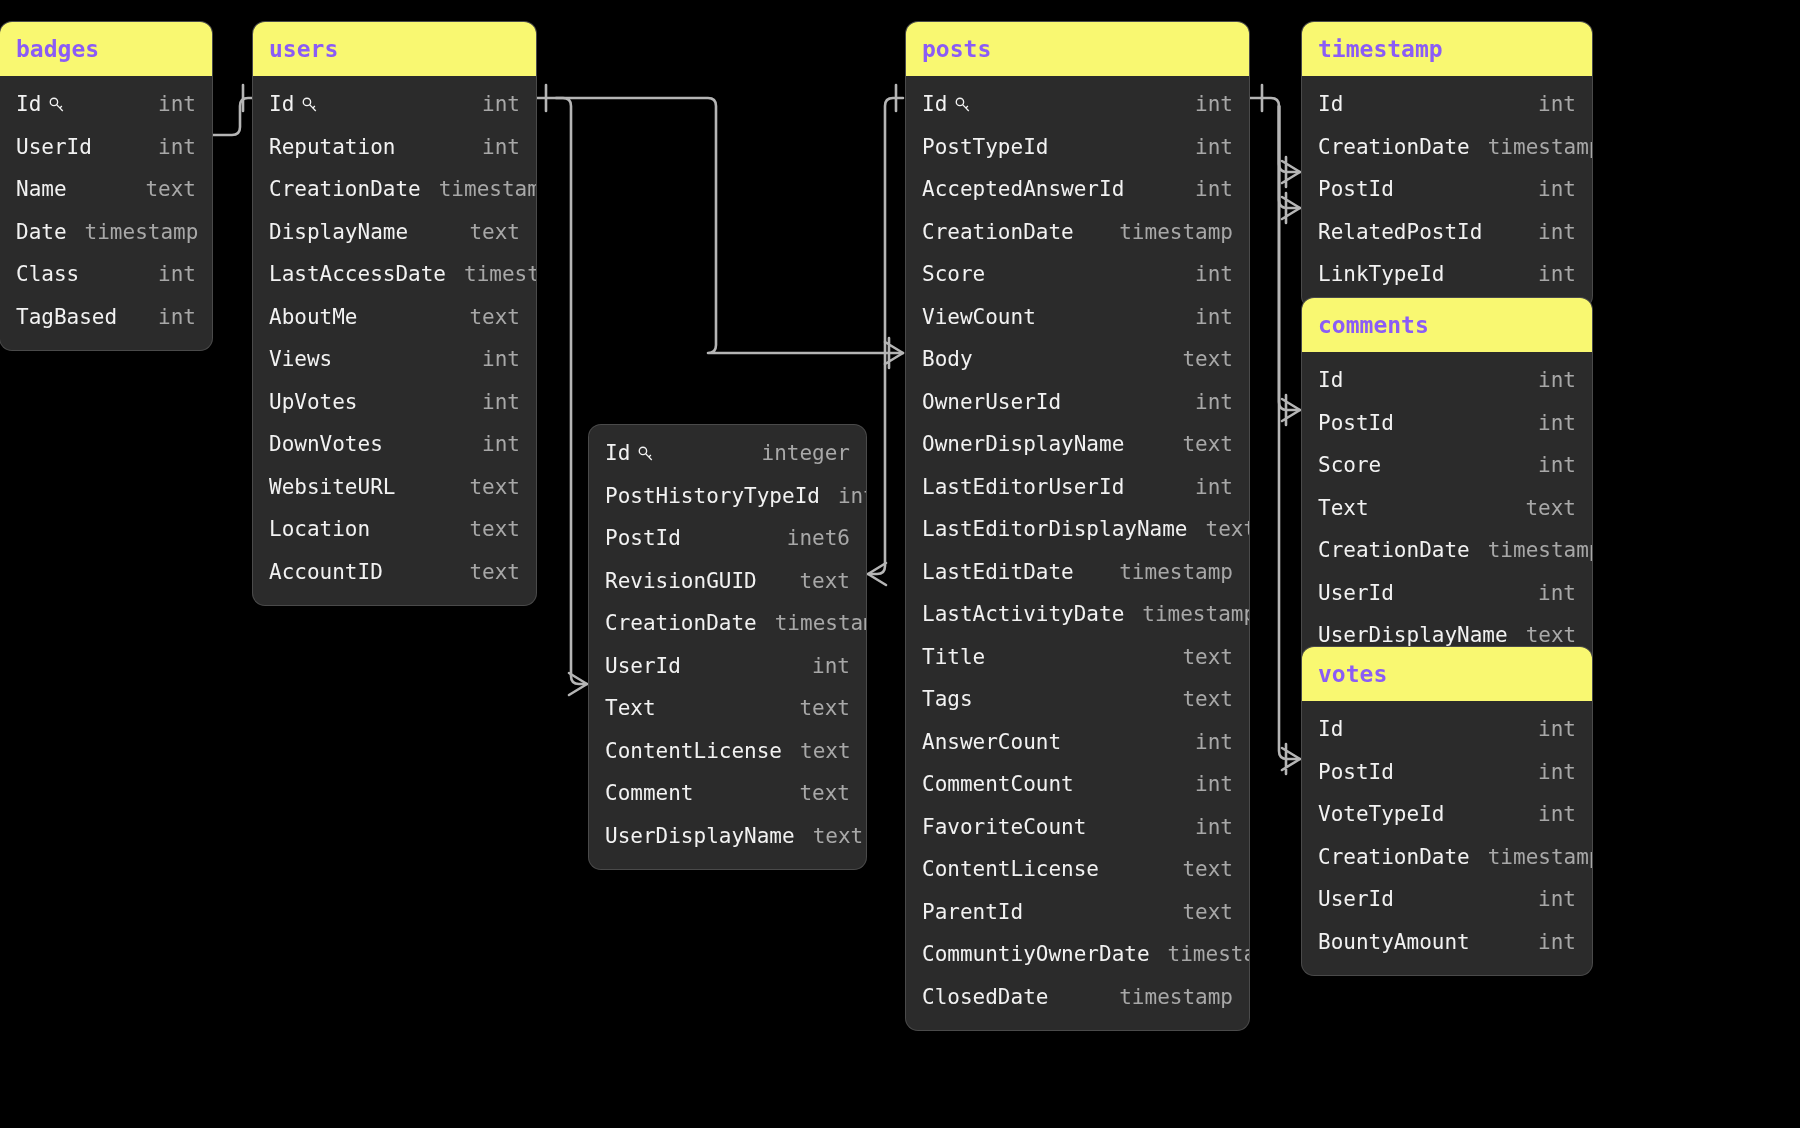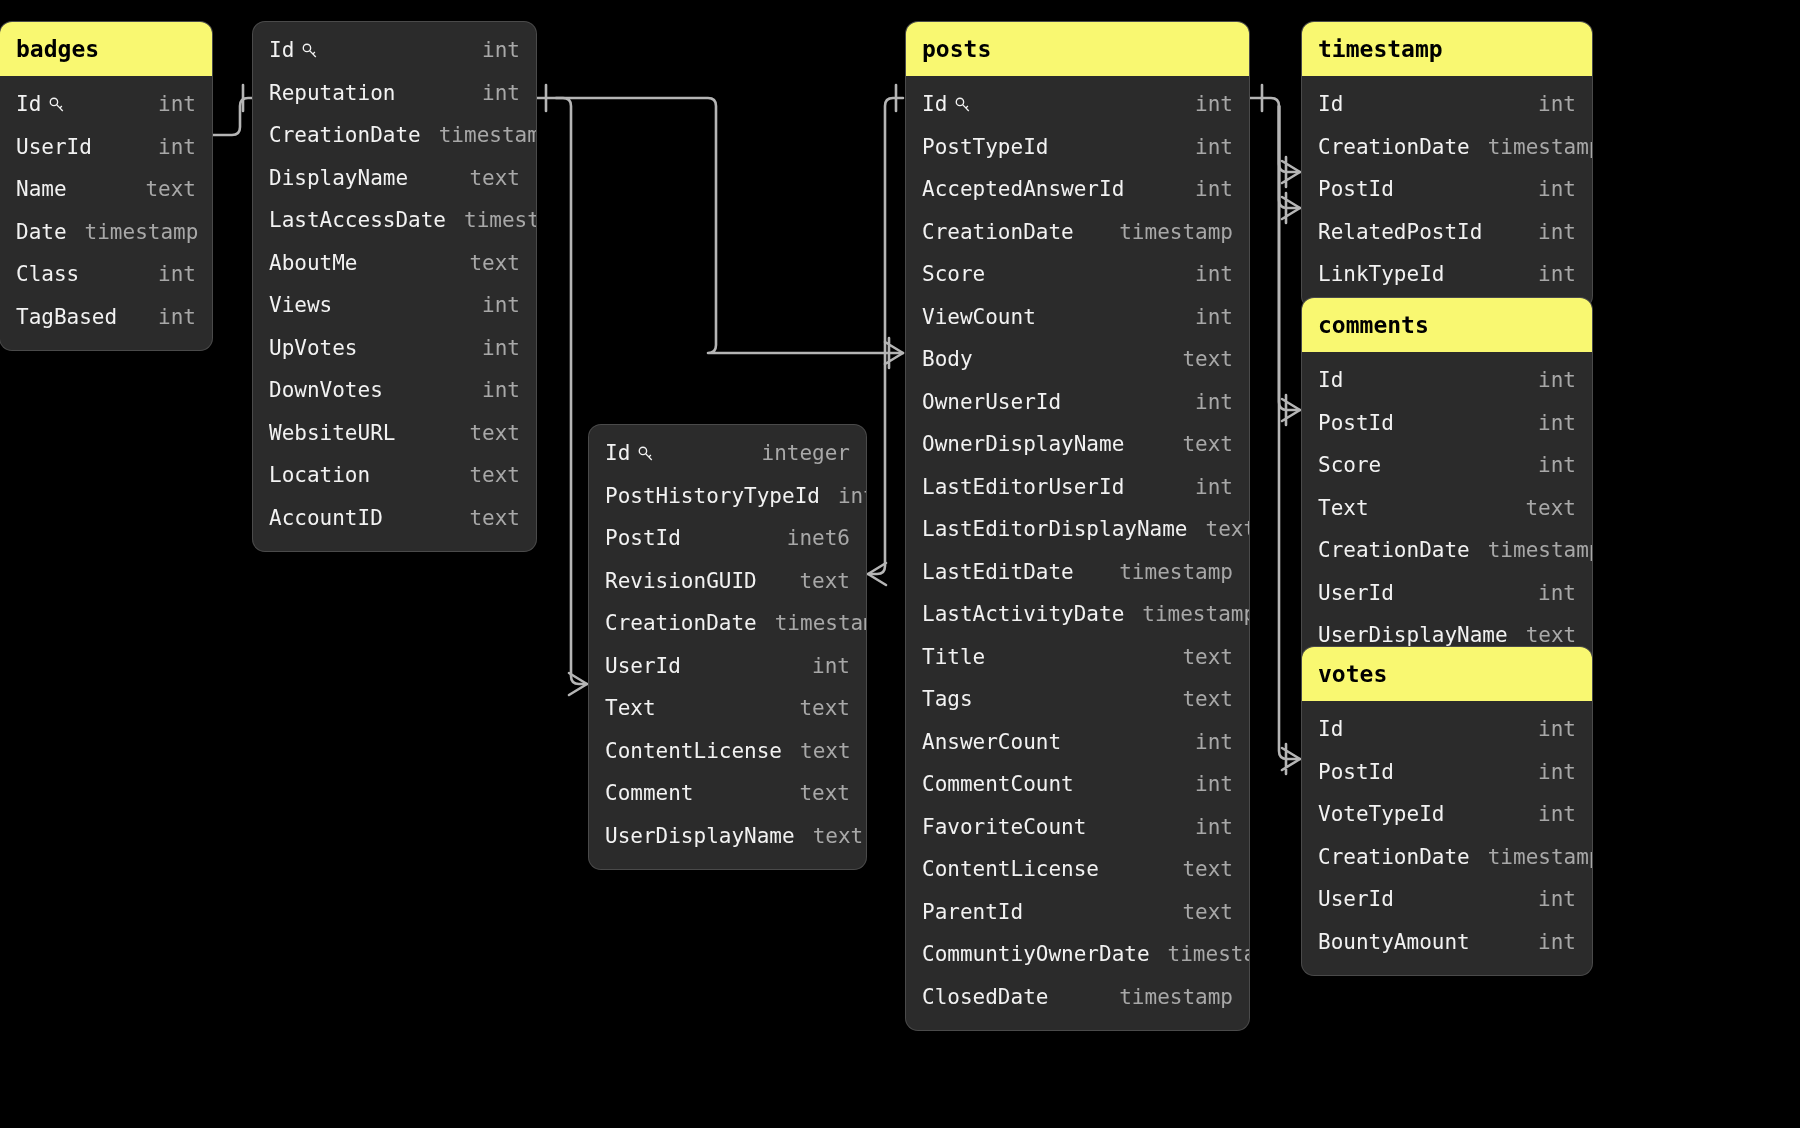--- a/index.html
+++ b/index.html
@@ -36,21 +36,21 @@
   .table-card {
     position: absolute;
     z-index: 2;
     border-radius: 12px;
     background: #2b2b2b;
     box-shadow: 0 0 0 1px #4a4a4a;
     overflow: hidden;
   }
   .table-header {
     background: #f9f871;
-    color: #000000;
+    color: #8b5cf6;
     font-weight: bold;
     font-size: 23px;
     line-height: 1;
     padding: 16px 16px 15px 16px;
     letter-spacing: 0px;
     font-family: "DejaVu Sans Mono", "Liberation Mono", monospace;
   }
   .table-body {
     padding: 7px 0 12px 0;
     border-radius: 22px;
@@ -185,20 +185,21 @@
         </div>
         <div class="field-row">
           <span class="field-name">
             <span>TagBased</span>
           </span>
           <span class="field-type">int</span>
         </div>
       </div>
     </div>
     <div class="table-card" style="left: 253px; top: 22px; width: 283px;">
+      <div class="table-header">users</div>
       <div class="table-body">
         <div class="field-row">
           <span class="field-name">
             <span>Id</span>
             <span class="key-icon">
               <svg viewBox="0 0 20 20" width="18" height="18" fill="none" stroke="#f2f2f2" stroke-width="1.5">
                 <circle cx="6.6" cy="6.6" r="4.1"></circle>
                 <path d="M9.6 9.6 L16.4 16.6"></path>
                 <path d="M13.2 13.2 L15.4 11.2"></path>
               </svg>

